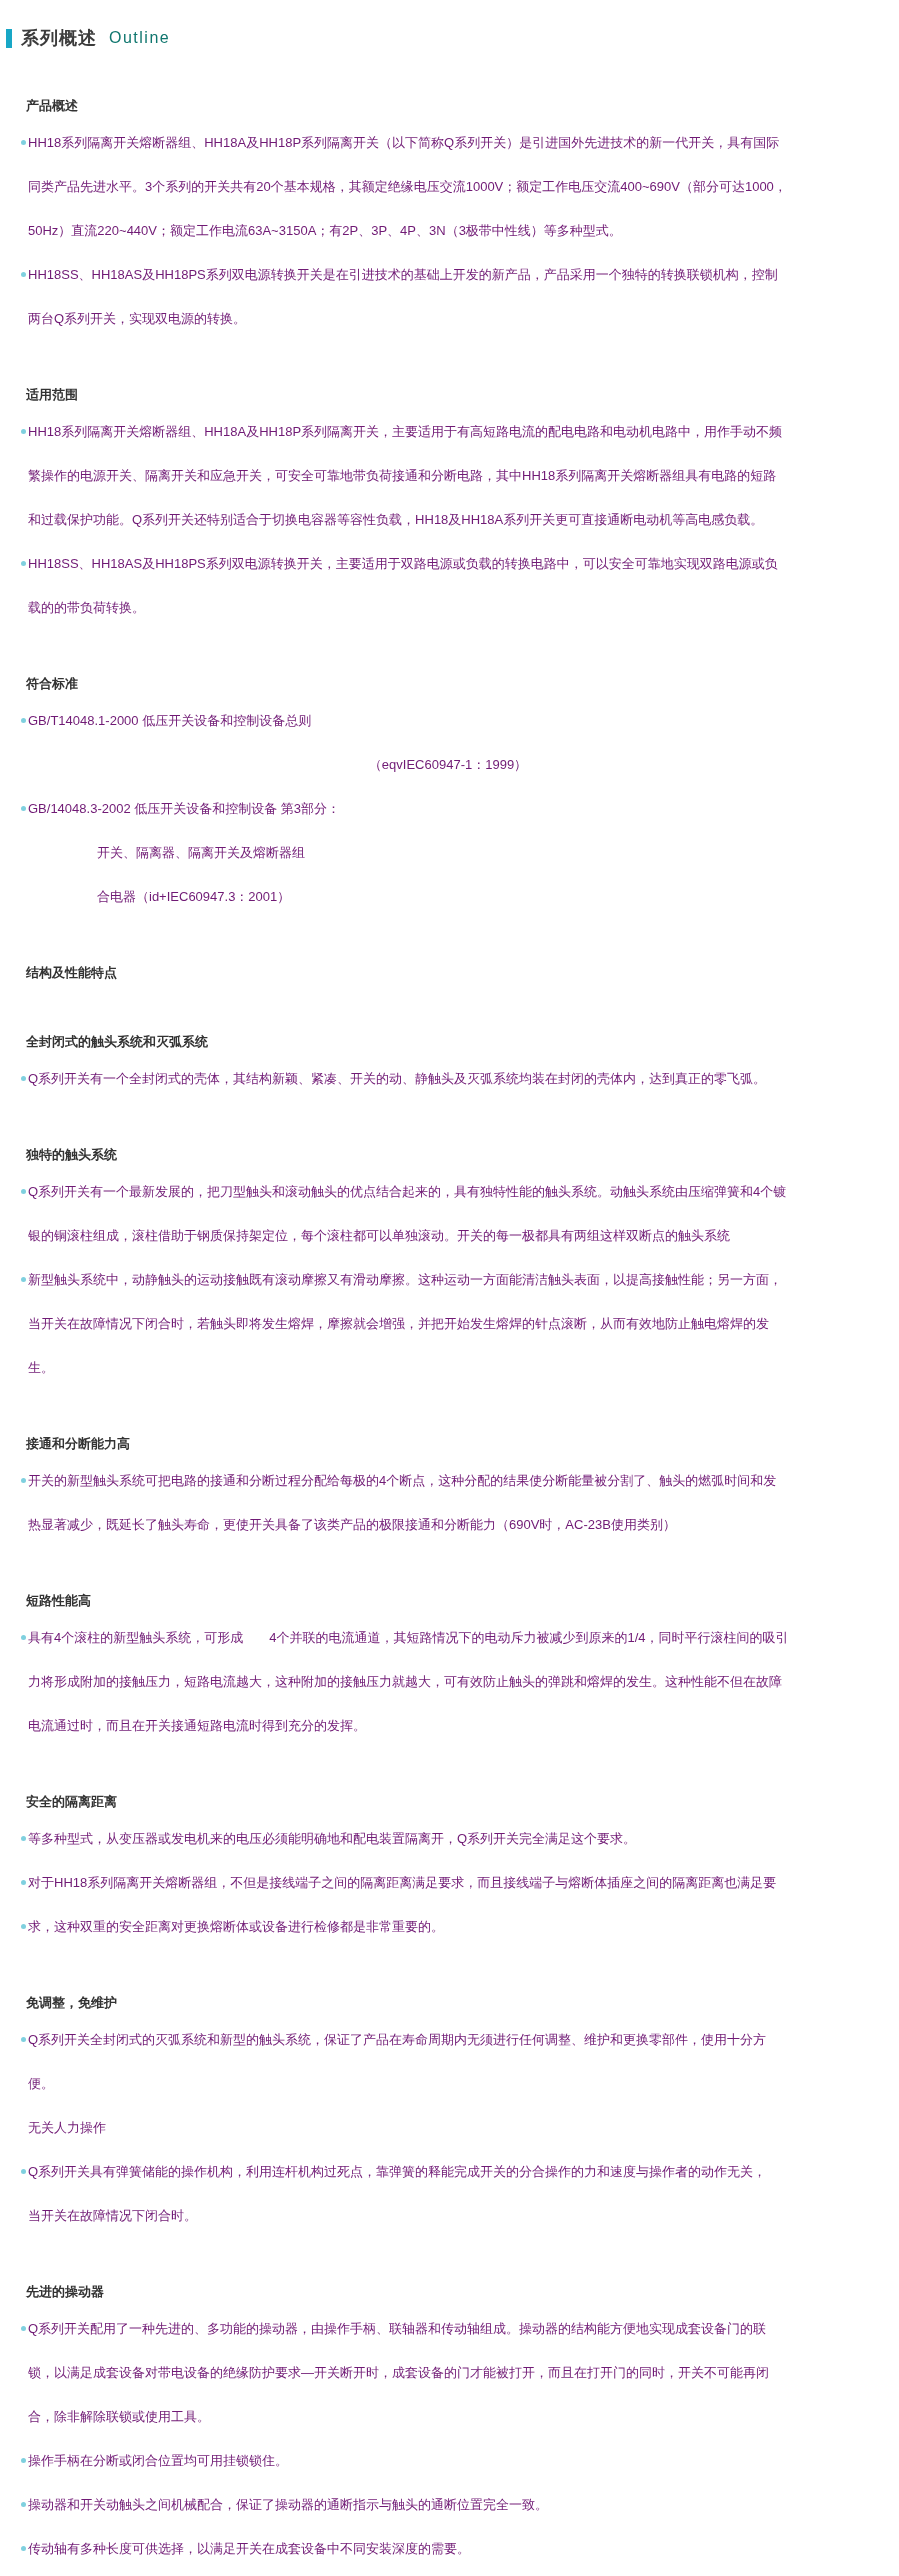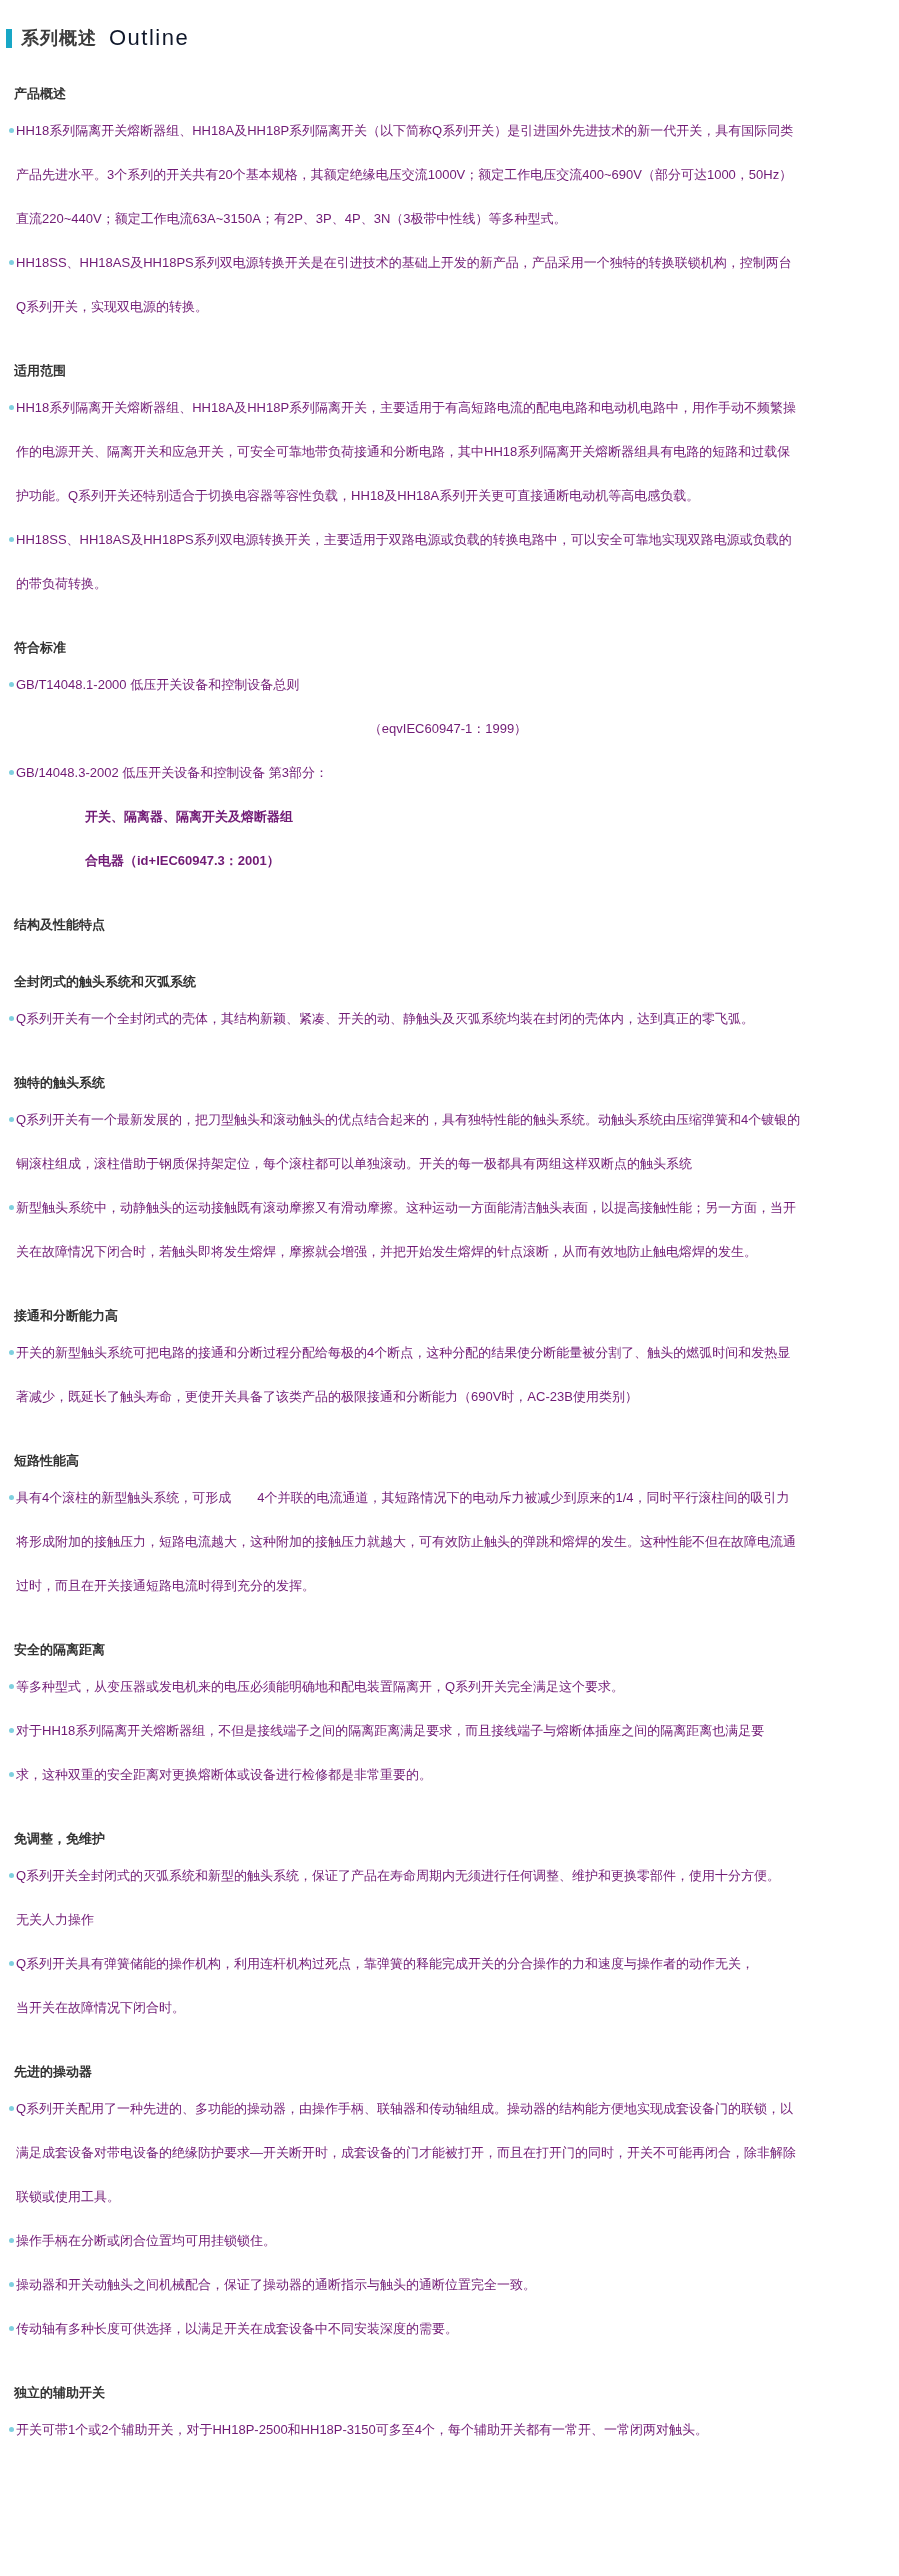--- a/index.html
+++ b/index.html
@@ -30,29 +30,29 @@
     margin-right: 9px;
     flex: 0 0 auto;
   }
   .page-title {
     font-size: 18px;
     font-weight: bold;
     color: #3c3c3c;
     letter-spacing: 1px;
   }
   .page-subtitle {
-    font-size: 22px;
-    color: #0f172a;
+    font-size: 16px;
+    color: #0f766e;
     margin-left: 12px;
     letter-spacing: 1.5px;
   }
   .content {
     padding-top: 2px;
   }
-  .section { margin: 4px; }
+  .section { margin: 16px; }
   .section-heading {
     font-size: 13px;
     font-weight: bold;
     color: #333333;
     margin: 0;
     padding: 30px 0 8px 4px;
     line-height: 15px;
   }
   .item {
     position: relative;
@@ -65,21 +65,21 @@
   .item.bullet::before {
     content: "";
     position: absolute;
     left: -1px;
     top: 19px;
     width: 5px;
     height: 5px;
     border-radius: 50%;
     background: #7fd0df;
   }
-  .item.indent { padding-left: 75px; font-weight: bold; }
+  .item.indent { padding-left: 75px; }
   .item.indent-deep { padding-left: 85px; text-align: center; }
 </style>
 </head>
 <body>
 
 <div class="page">
   <div class="title-row">
     <span class="accent-bar"></span>
     <span class="page-title">系列概述</span>
     <span class="page-subtitle">Outline</span>

